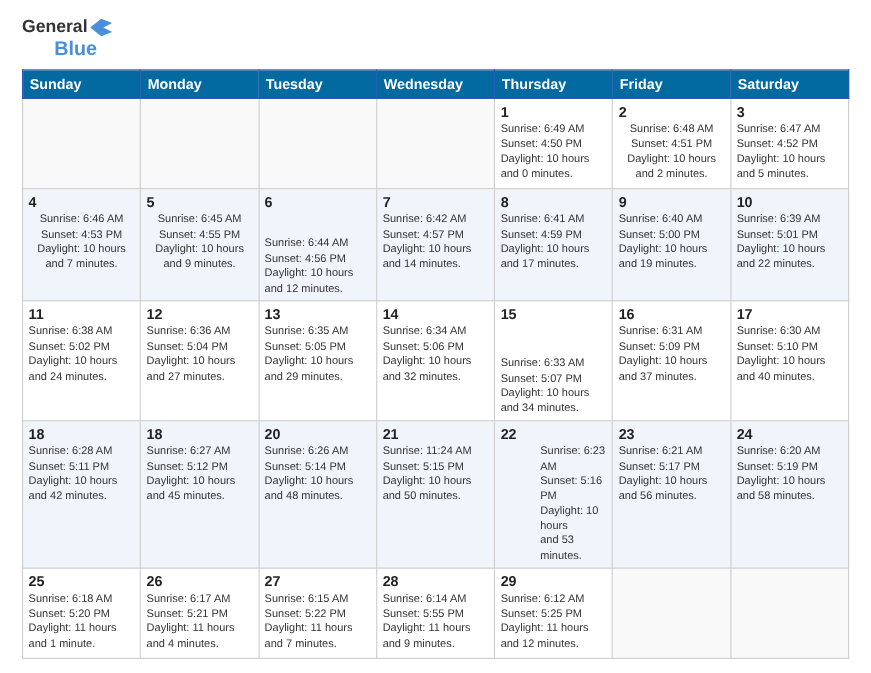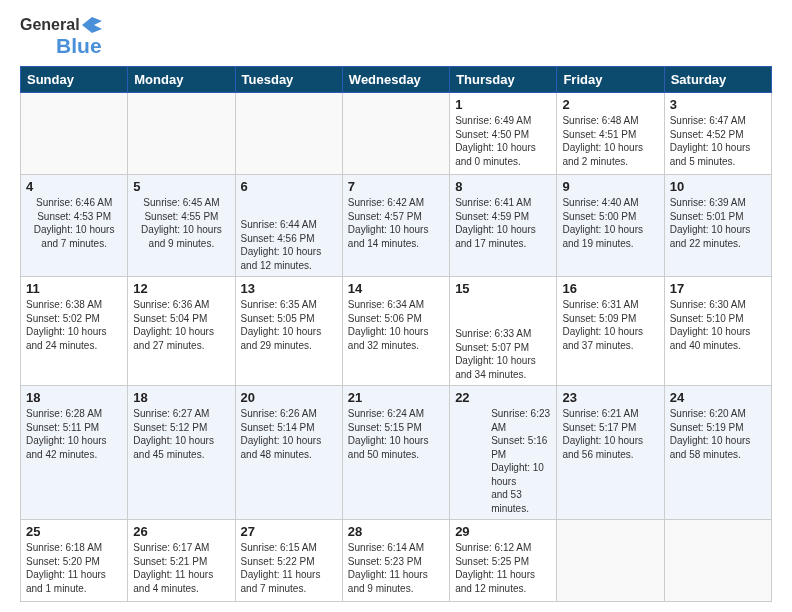--- a/index.html
+++ b/index.html
@@ -76,37 +76,37 @@
       color: #333;
       line-height: 1.35;
     }
     tr:nth-child(odd) td {
       background-color: #ffffff;
     }
     tr:nth-child(even) td {
       background-color: #f0f4fb;
     }
     .calendar thead tr th {
-      background: #0c4a6e;
+      background: #0369a1;
     }
   </style>
 </head>
 <body>
 
 <div class="page">
   <div class="header">
     <div class="logo">
-  <div style="display:flex;flex-direction:column;align-items:flex-end;">
+  <div style="display:flex;flex-direction:column;align-items:center;">
     <div style="display:flex;align-items:center;">
       <span style="font-size:16px;font-weight:bold;color:#333;font-family:Arial;">General</span>
       <svg width="20" height="16" viewBox="0 0 20 16" style="margin-left:2px;">
         <polygon points="0,8 10,0 20,4 12,8 20,12 10,16" fill="#4a90d9"></polygon>
       </svg>
     </div>
-    <span style="font-size:21px;font-weight:bold;color:#4a90d9;font-family:Arial;margin-left:16px;">Blue</span>
+    <span style="font-size:18px;font-weight:bold;color:#4a90d9;font-family:Arial;margin-left:16px;">Blue</span>
   </div>
 </div>
     <div class="title-area">
       <h1></h1>
       <h2></h2>
     </div>
   </div>
 
   <table class="calendar">
     <thead>
@@ -128,21 +128,21 @@
           <td class="empty"></td>
           <td>
             <div class="day-num">1</div>
             <div class="day-info" style="white-space: pre-line;">Sunrise: 6:49 AM
 Sunset: 4:50 PM
 Daylight: 10 hours
 and 0 minutes.</div>
           </td>
           <td>
             <div class="day-num">2</div>
-            <div class="day-info" style="white-space: pre-line;">Sunrise: 6:48 AM
+            <div class="day-info" style="white-space: pre-line; text-align: center;">Sunrise: 6:48 AM
 Sunset: 4:51 PM
 Daylight: 10 hours
 and 2 minutes.</div>
           </td>
           <td>
             <div class="day-num">3</div>
             <div class="day-info" style="white-space: pre-line;">Sunrise: 6:47 AM
 Sunset: 4:52 PM
 Daylight: 10 hours
 and 5 minutes.</div>
@@ -179,21 +179,21 @@
           </td>
           <td>
             <div class="day-num">8</div>
             <div class="day-info" style="white-space: pre-line;">Sunrise: 6:41 AM
 Sunset: 4:59 PM
 Daylight: 10 hours
 and 17 minutes.</div>
           </td>
           <td>
             <div class="day-num">9</div>
-            <div class="day-info" style="white-space: pre-line;">Sunrise: 4:40 AM
+            <div class="day-info" style="white-space: pre-line;">Sunrise: 6:40 AM
 Sunset: 5:00 PM
 Daylight: 10 hours
 and 19 minutes.</div>
           </td>
           <td>
             <div class="day-num">10</div>
             <div class="day-info" style="white-space: pre-line;">Sunrise: 6:39 AM
 Sunset: 5:01 PM
 Daylight: 10 hours
 and 22 minutes.</div>
@@ -267,21 +267,21 @@
           </td>
           <td>
             <div class="day-num">20</div>
             <div class="day-info" style="white-space: pre-line;">Sunrise: 6:26 AM
 Sunset: 5:14 PM
 Daylight: 10 hours
 and 48 minutes.</div>
           </td>
           <td>
             <div class="day-num">21</div>
-            <div class="day-info" style="white-space: pre-line;">Sunrise: 6:24 AM
+            <div class="day-info" style="white-space: pre-line;">Sunrise: 11:24 AM
 Sunset: 5:15 PM
 Daylight: 10 hours
 and 50 minutes.</div>
           </td>
           <td>
             <div class="day-num">22</div>
             <div class="day-info" style="white-space: pre-line; margin-left: 36px;">Sunrise: 6:23 AM
 Sunset: 5:16 PM
 Daylight: 10 hours
 and 53 minutes.</div>
@@ -319,21 +319,21 @@
           <td>
             <div class="day-num">27</div>
             <div class="day-info" style="white-space: pre-line;">Sunrise: 6:15 AM
 Sunset: 5:22 PM
 Daylight: 11 hours
 and 7 minutes.</div>
           </td>
           <td>
             <div class="day-num">28</div>
             <div class="day-info" style="white-space: pre-line;">Sunrise: 6:14 AM
-Sunset: 5:23 PM
+Sunset: 5:55 PM
 Daylight: 11 hours
 and 9 minutes.</div>
           </td>
           <td>
             <div class="day-num">29</div>
             <div class="day-info" style="white-space: pre-line;">Sunrise: 6:12 AM
 Sunset: 5:25 PM
 Daylight: 11 hours
 and 12 minutes.</div>
           </td>

